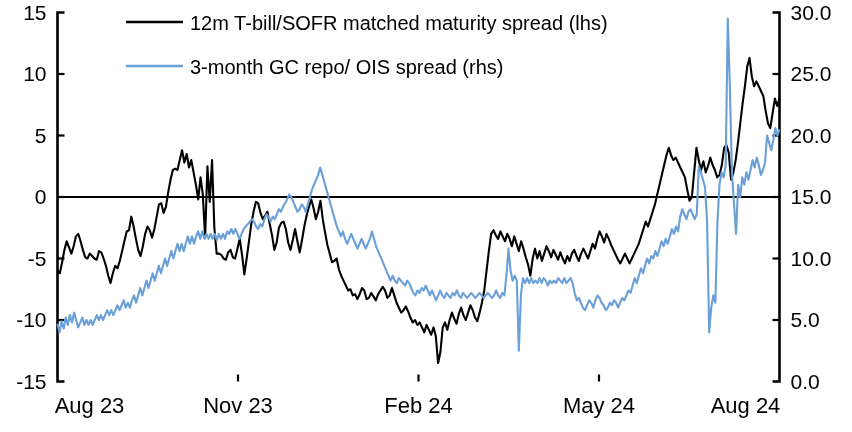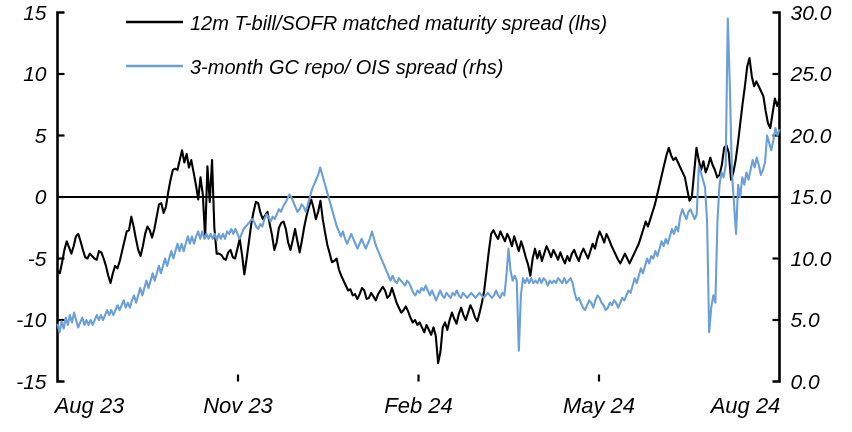--- a/index.html
+++ b/index.html
@@ -1,17 +1,17 @@
 <!DOCTYPE html>
 <html><head>
 <meta charset="utf-8">
 <style>
   html,body{margin:0;padding:0;background:#ffffff;}
   body{width:852px;height:432px;font-family:"Liberation Sans",sans-serif;overflow:hidden;}
-  #chart-root{position:relative;width:746px;height:432px;font-style:italic;}
+  #chart-root{position:relative;width:746px;height:432px;}
   svg#plot{position:absolute;left:0;top:0;width:852px;height:432px;display:block;}
   .axis-line{stroke:#000000;stroke-width:2.6;fill:none;}
   .tick{stroke:#000000;stroke-width:2.2;}
   .zero-line{stroke:#000000;stroke-width:2.2;}
   .series-black{fill:none;stroke:#000000;stroke-width:2.1;stroke-linejoin:round;stroke-linecap:butt;}
   .series-blue{fill:none;stroke:#6A9FD8;stroke-width:2.1;stroke-linejoin:round;stroke-linecap:butt;}
   .legend-swatch-black{stroke:#000000;stroke-width:2.6;}
   .legend-swatch-blue{stroke:#6A9FD8;stroke-width:2.6;}
   text{font-family:"Liberation Sans",sans-serif;fill:#000000;}
   .tick-label{font-size:21px;}

